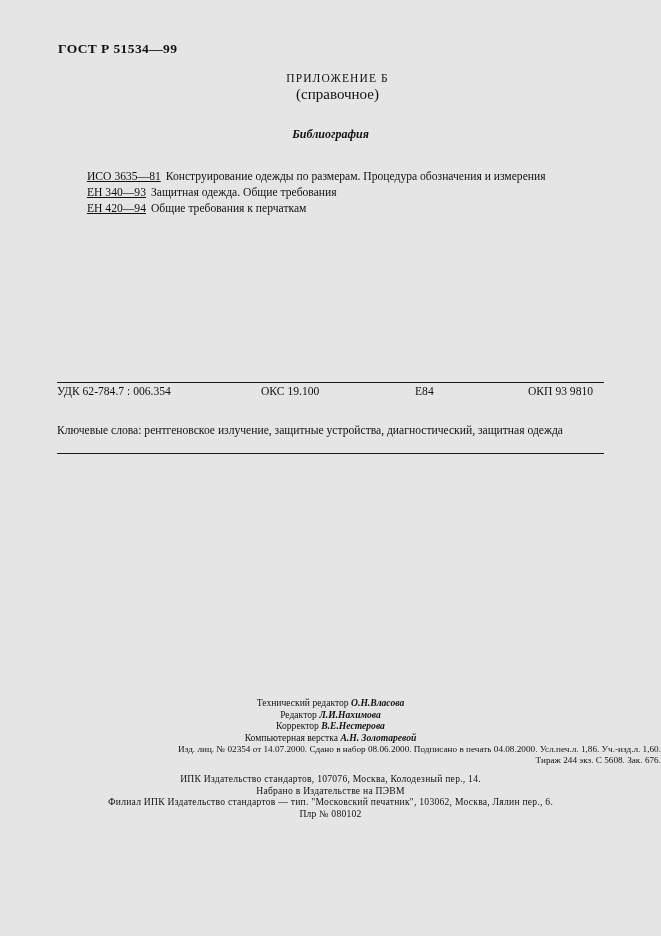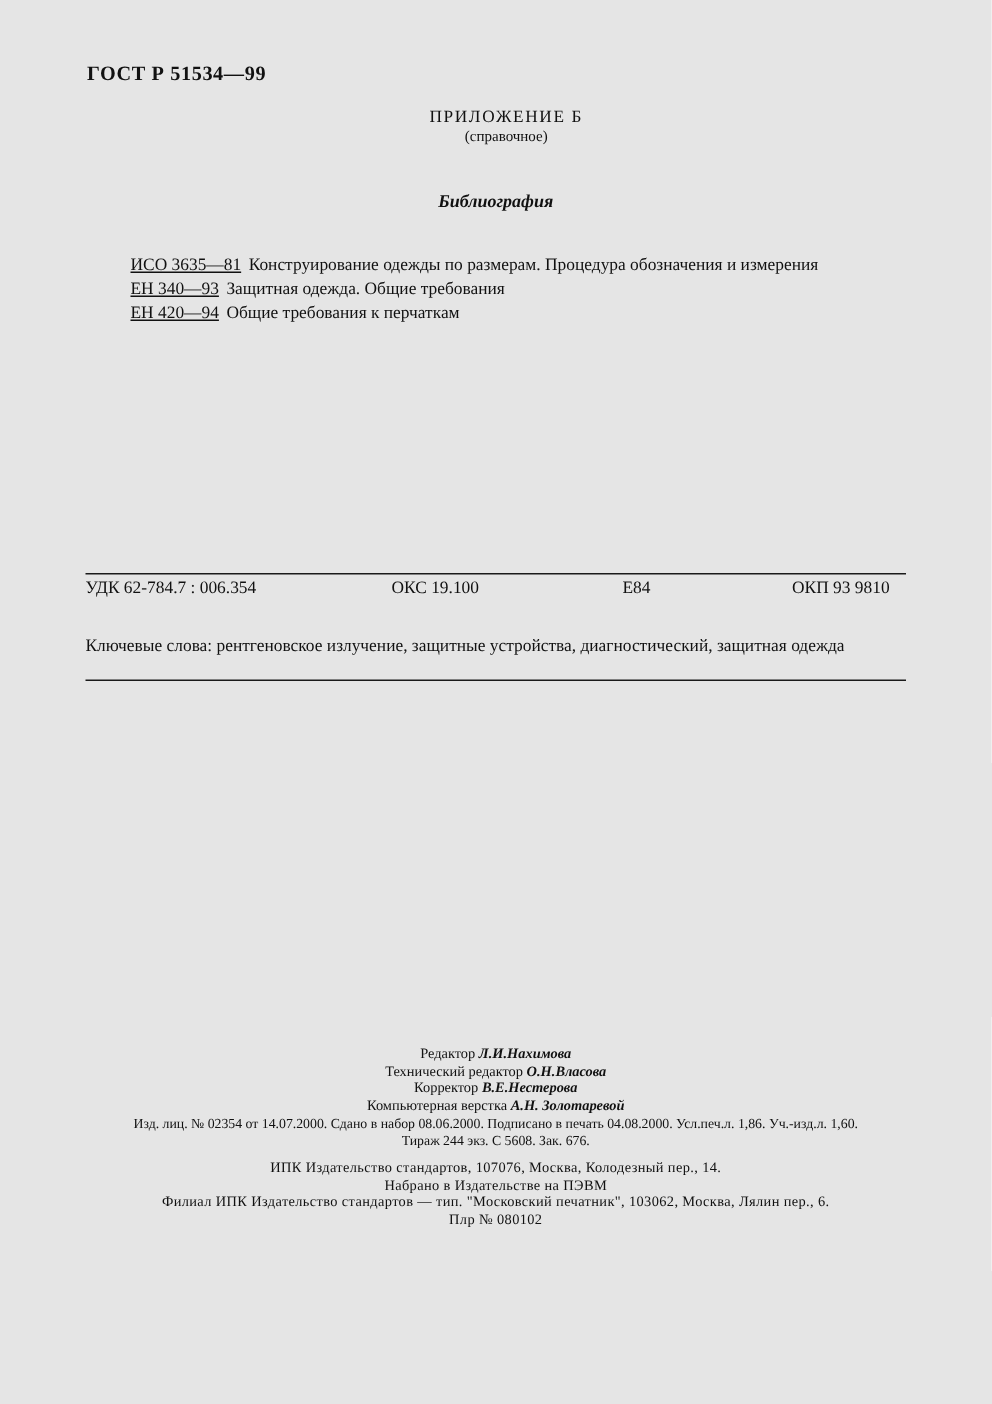--- a/index.html
+++ b/index.html
@@ -38,21 +38,21 @@
     left: 14px;
     right: 0;
     top: 72px;
     text-align: center;
   }
   .annex-title {
     font-size: 11.5px;
     letter-spacing: 1.1px;
   }
   .annex-kind {
-    font-size: 10px;
+    font-size: 15px;
     margin-top: 2px;
   }
 
   .section-title {
     position: absolute;
     left: 0;
     right: 0;
     top: 127px;
     text-align: center;
     font-size: 12px;
@@ -138,20 +138,21 @@
     position: absolute;
     left: 0;
     right: 0;
     top: 744px;
     text-align: center;
   }
   .print-line {
     font-size: 9.2px;
     line-height: 11.4px;
     white-space: nowrap;
+    text-align: right;
   }
 
   .publisher {
     position: absolute;
     left: 0;
     right: 0;
     top: 773px;
     text-align: center;
   }
   .publisher-line {
@@ -195,26 +196,26 @@
     <span class="col col-e">Е84</span>
     <span class="col col-okp">ОКП 93 9810</span>
   </div>
 
   <div class="keywords">Ключевые слова: рентгеновское излучение, защитные устройства, диагностический, защитная одежда</div>
 
   <div class="rule rule-bottom"></div>
 
   <div class="credits">
     <div class="credit-line">
+      <span>Технический редактор</span>
+      <span class="person">О.Н.Власова</span>
+    </div>
+    <div class="credit-line">
       <span>Редактор</span>
       <span class="person">Л.И.Нахимова</span>
-    </div>
-    <div class="credit-line">
-      <span>Технический редактор</span>
-      <span class="person">О.Н.Власова</span>
     </div>
     <div class="credit-line">
       <span>Корректор</span>
       <span class="person">В.Е.Нестерова</span>
     </div>
     <div class="credit-line">
       <span>Компьютерная верстка</span>
       <span class="person">А.Н. Золотаревой</span>
     </div>
   </div>

